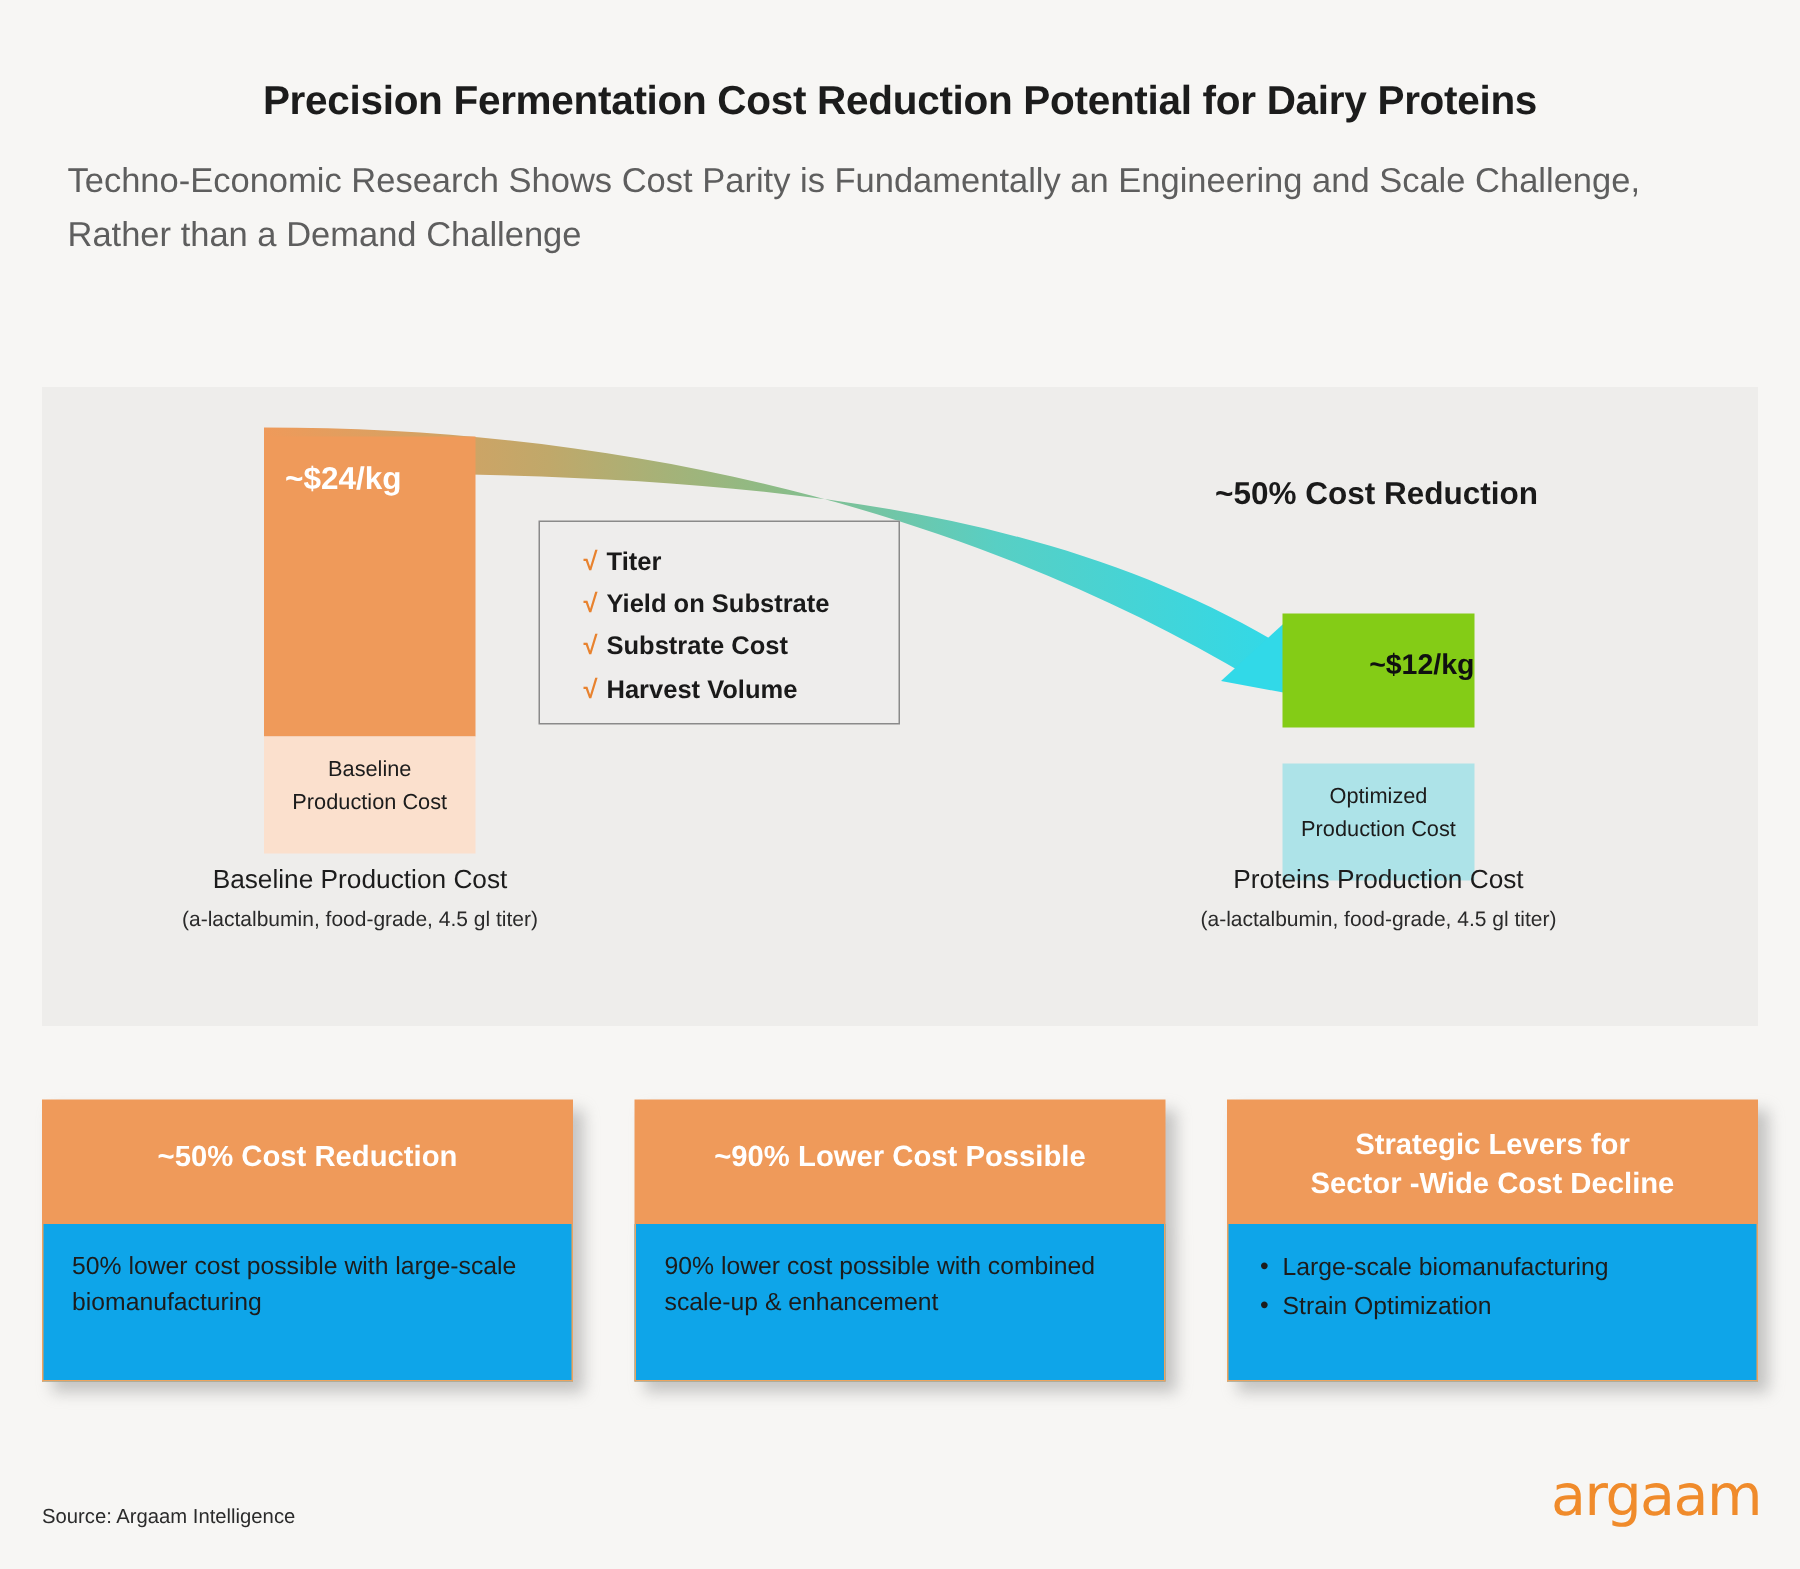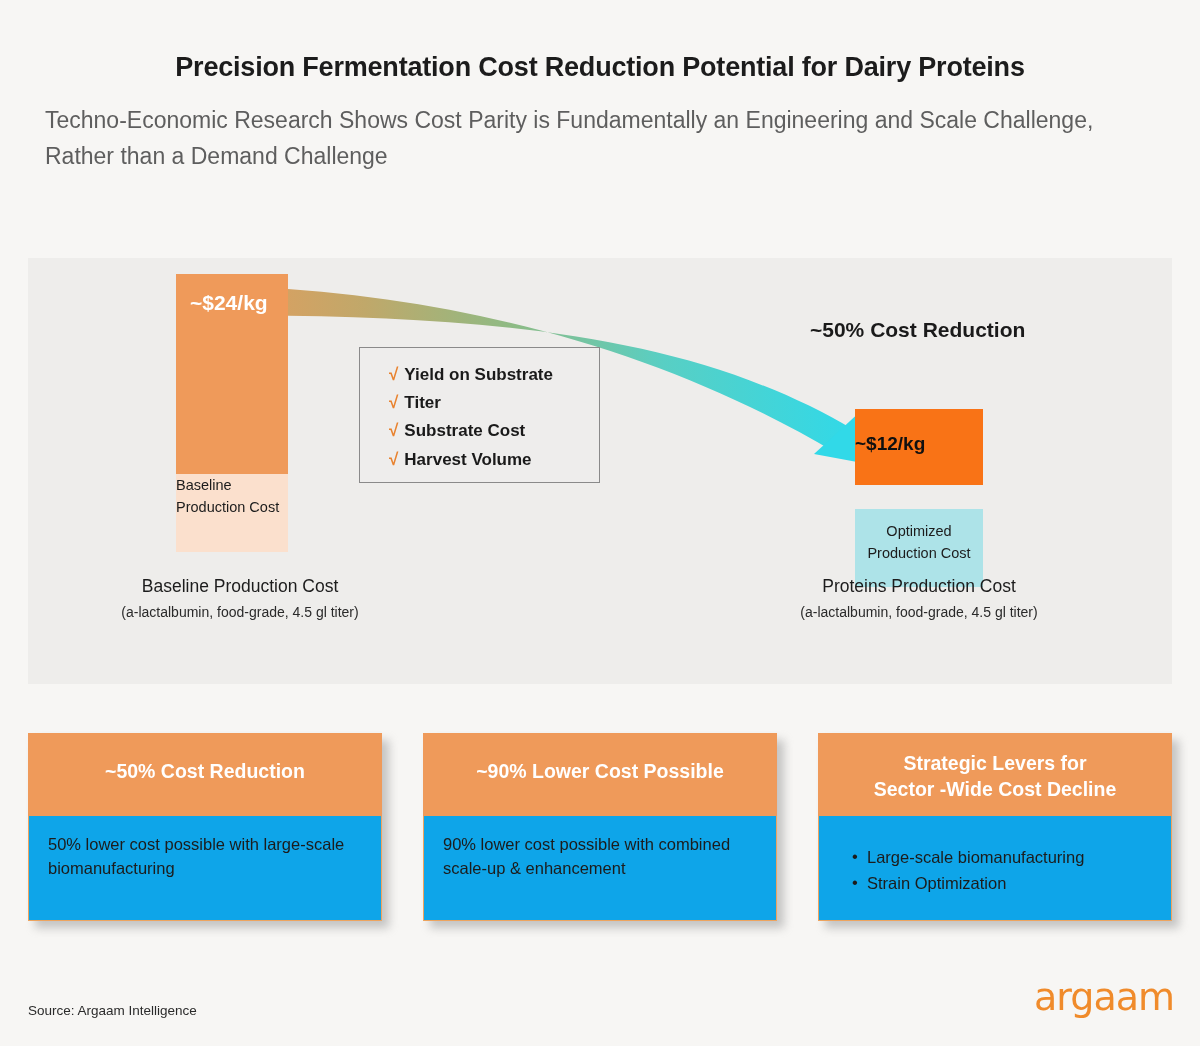--- a/index.html
+++ b/index.html
@@ -48,48 +48,50 @@
     left: 28px;
     top: 258px;
     width: 1144px;
     height: 426px;
     background: #eeedeb;
   }
 
   
   .bar-col { position: absolute; }
 
-  #baseline-bar-group { left: 148px; top: 16px; width: 112px; }
+  #baseline-bar-group { left: 148px; top: 33px; width: 141px; }
   #baseline-bar-value {
     height: 200px;
     background: #ef9a5a;
     color: #ffffff;
     font-size: 21px;
     font-weight: bold;
     padding: 17px 0 0 14px;
     box-sizing: border-box;
   }
   #baseline-bar-label {
     height: 78px;
     background: #fbe0cd;
     color: #1c1c1c;
     font-size: 14.5px;
     line-height: 1.55;
+    text-align: center;
+    padding-top: 11px;
     box-sizing: border-box;
     white-space: nowrap;
   }
 
   #optimized-bar-group { left: 827px; top: 151px; width: 128px; }
   #optimized-bar-value {
     height: 76px;
-    background: #f97316;
+    background: #84cc16;
     color: #101010;
     font-size: 19px;
     font-weight: bold;
-    text-align: left;
+    text-align: right;
     padding-top: 24px;
     box-sizing: border-box;
   }
   #optimized-bar-label {
     height: 78px;
     background: #ade3e8;
     color: #1c1c1c;
     font-size: 14.5px;
     line-height: 1.55;
     text-align: center;
@@ -201,21 +203,21 @@
     background: #0ea5e9;
     border: 1px solid #eda45f;
     border-top: none;
     box-sizing: border-box;
     padding: 16px 18px 0 19px;
     font-size: 16.5px;
     line-height: 1.48;
     color: #1c1c1c;
   }
   .card-body ul {
-    margin: 12px;
+    margin: 0;
     padding: 0 0 0 17px;
     list-style: none;
   }
   .card-body li {
     position: relative;
     line-height: 1.58;
   }
   .card-body li::before {
     content: "\2022";
     position: absolute;
@@ -295,24 +297,24 @@
     <div class="cap-main">Baseline Production Cost</div>
     <div class="cap-sub">(a-lactalbumin, food-grade, 4.5 gl titer)</div>
   </div>
   <div id="optimized-caption" class="axis-caption">
     <div class="cap-main">Proteins Production Cost</div>
     <div class="cap-sub">(a-lactalbumin, food-grade, 4.5 gl titer)</div>
   </div>
 
   <div id="drivers-box">
     <div class="driver-item">
+      <span class="driver-check">√</span><span>Titer</span>
+    </div>
+    <div class="driver-item">
       <span class="driver-check">√</span><span>Yield on Substrate</span>
-    </div>
-    <div class="driver-item">
-      <span class="driver-check">√</span><span>Titer</span>
     </div>
     <div class="driver-item">
       <span class="driver-check">√</span><span>Substrate Cost</span>
     </div>
     <div class="driver-item">
       <span class="driver-check">√</span><span>Harvest Volume</span>
     </div>
   </div>
 
 </div>

